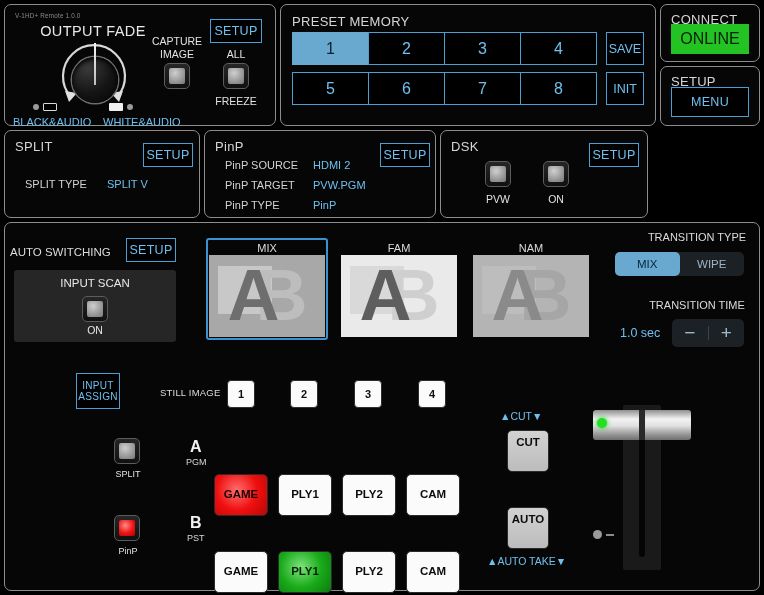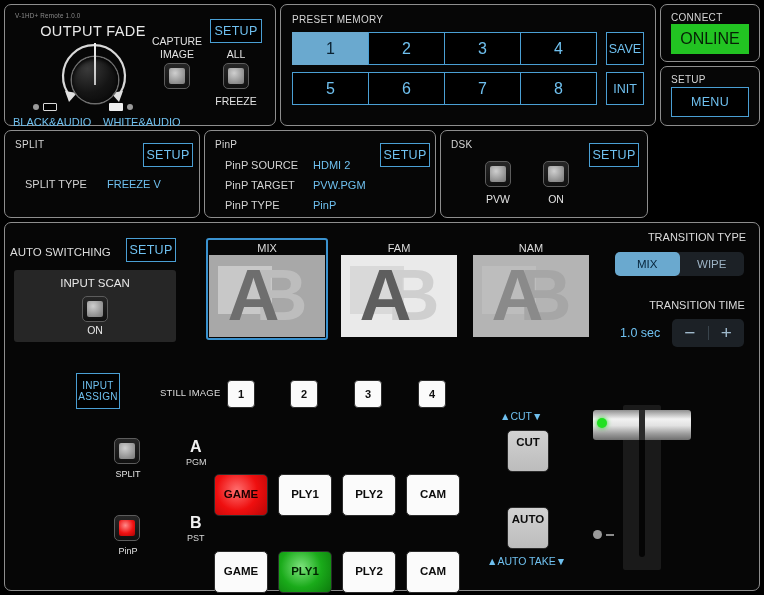--- a/index.html
+++ b/index.html
@@ -14,21 +14,21 @@
   
   .panel {
     position: absolute;
     border: 1px solid #8d8d8d;
     border-radius: 7px;
     background: #060606;
   }
   .panel-title {
     position: absolute;
     color: #d6d6d6;
-    font-size: 10px;
+    font-size: 13px;
     letter-spacing: .3px;
     white-space: nowrap;
   }
 
   
   .btn-outline {
     position: absolute;
     border: 1.5px solid #4a9fd4;
     background: #000;
     color: #6fc0ef;
@@ -297,21 +297,21 @@
 
   <div class="panel" id="p-setup-menu">
     <div class="panel-title" style="left:10px; top:7px;">SETUP</div>
     <div class="btn-outline" id="btn-menu">MENU</div>
   </div>
 
   <div class="panel" id="p-split">
     <div class="panel-title" style="left:10px; top:8px;">SPLIT</div>
     <div class="btn-outline" style="left:138px; top:12px; width:50px; height:24px;">SETUP</div>
     <div class="kv-key" style="left:20px; top:47px;">SPLIT TYPE</div>
-    <div class="kv-val" style="left:96px; top:47px;">FREEZE V</div>
+    <div class="kv-val" style="left:96px; top:47px;">SPLIT V</div>
   </div>
 
   <div class="panel" id="p-pinp">
     <div class="panel-title" style="left:10px; top:8px;">PinP</div>
     <div class="btn-outline" style="left:175px; top:12px; width:50px; height:24px;">SETUP</div>
 
     <div class="kv-key" style="left:20px; top:28px;">PinP SOURCE</div>
     <div class="kv-val" style="left:102px; top:28px;">HDMI 2</div>
 
     <div class="kv-key" style="left:20px; top:48px;">PinP TARGET</div>

